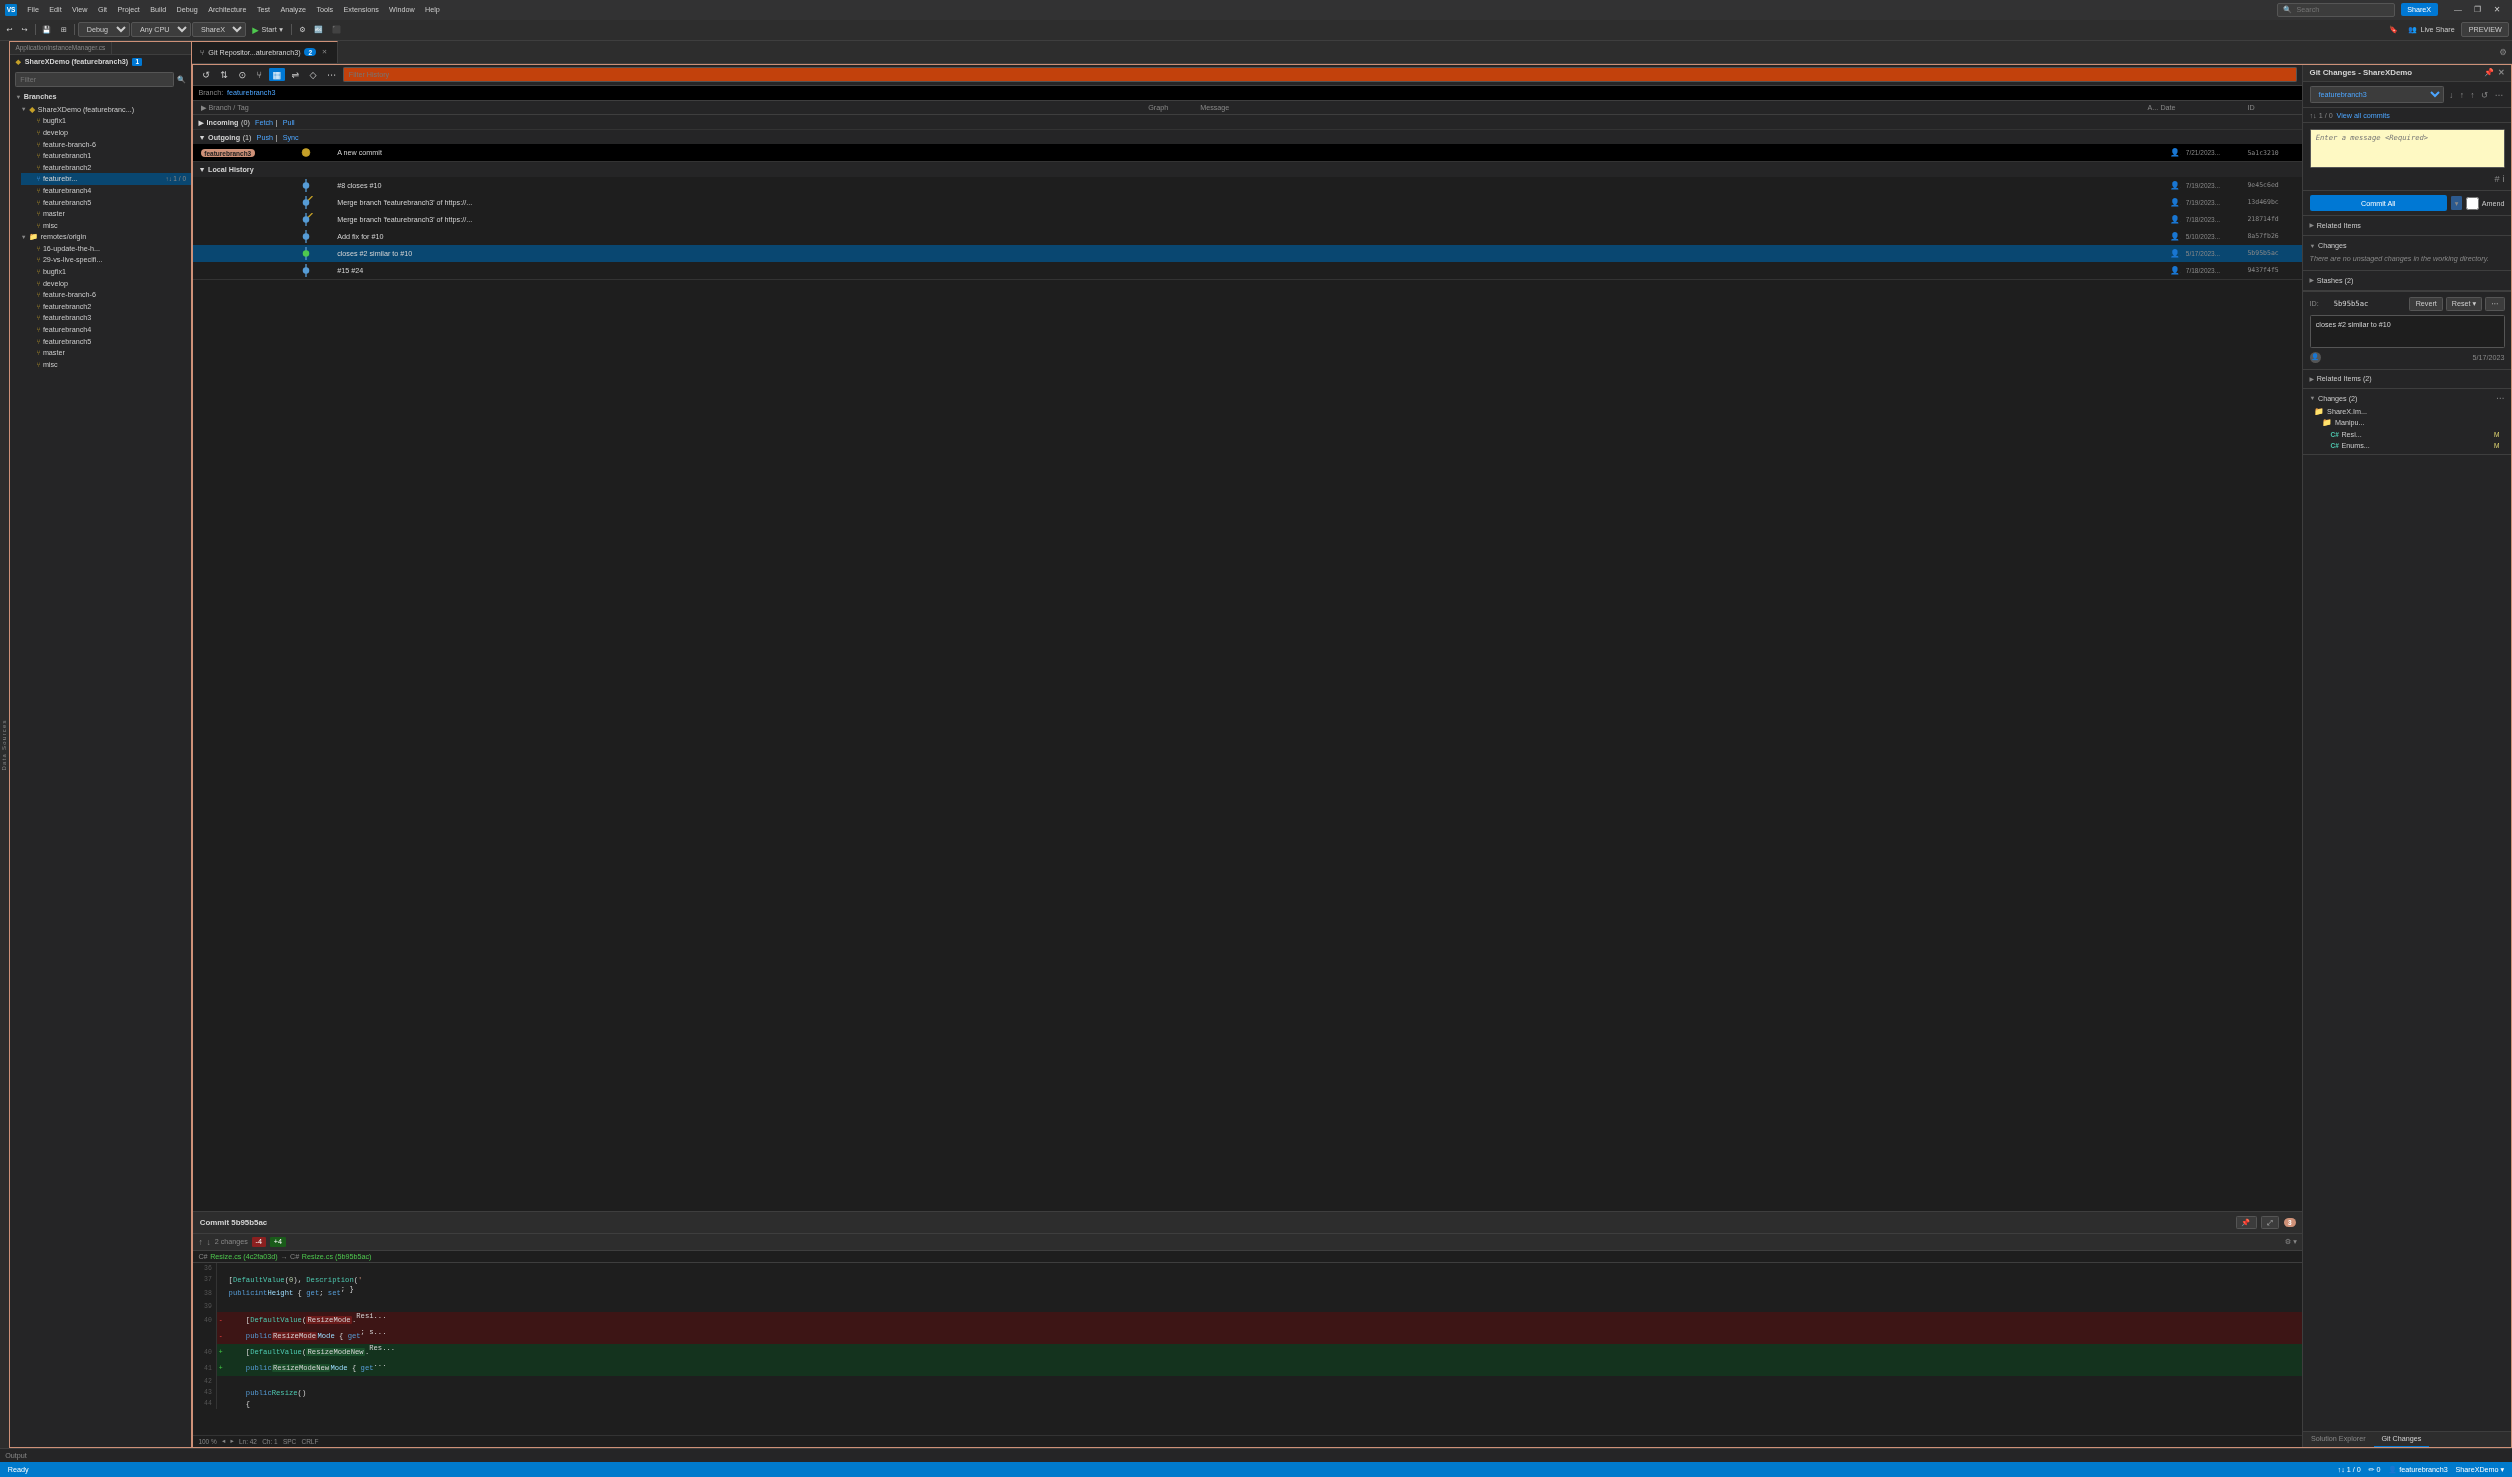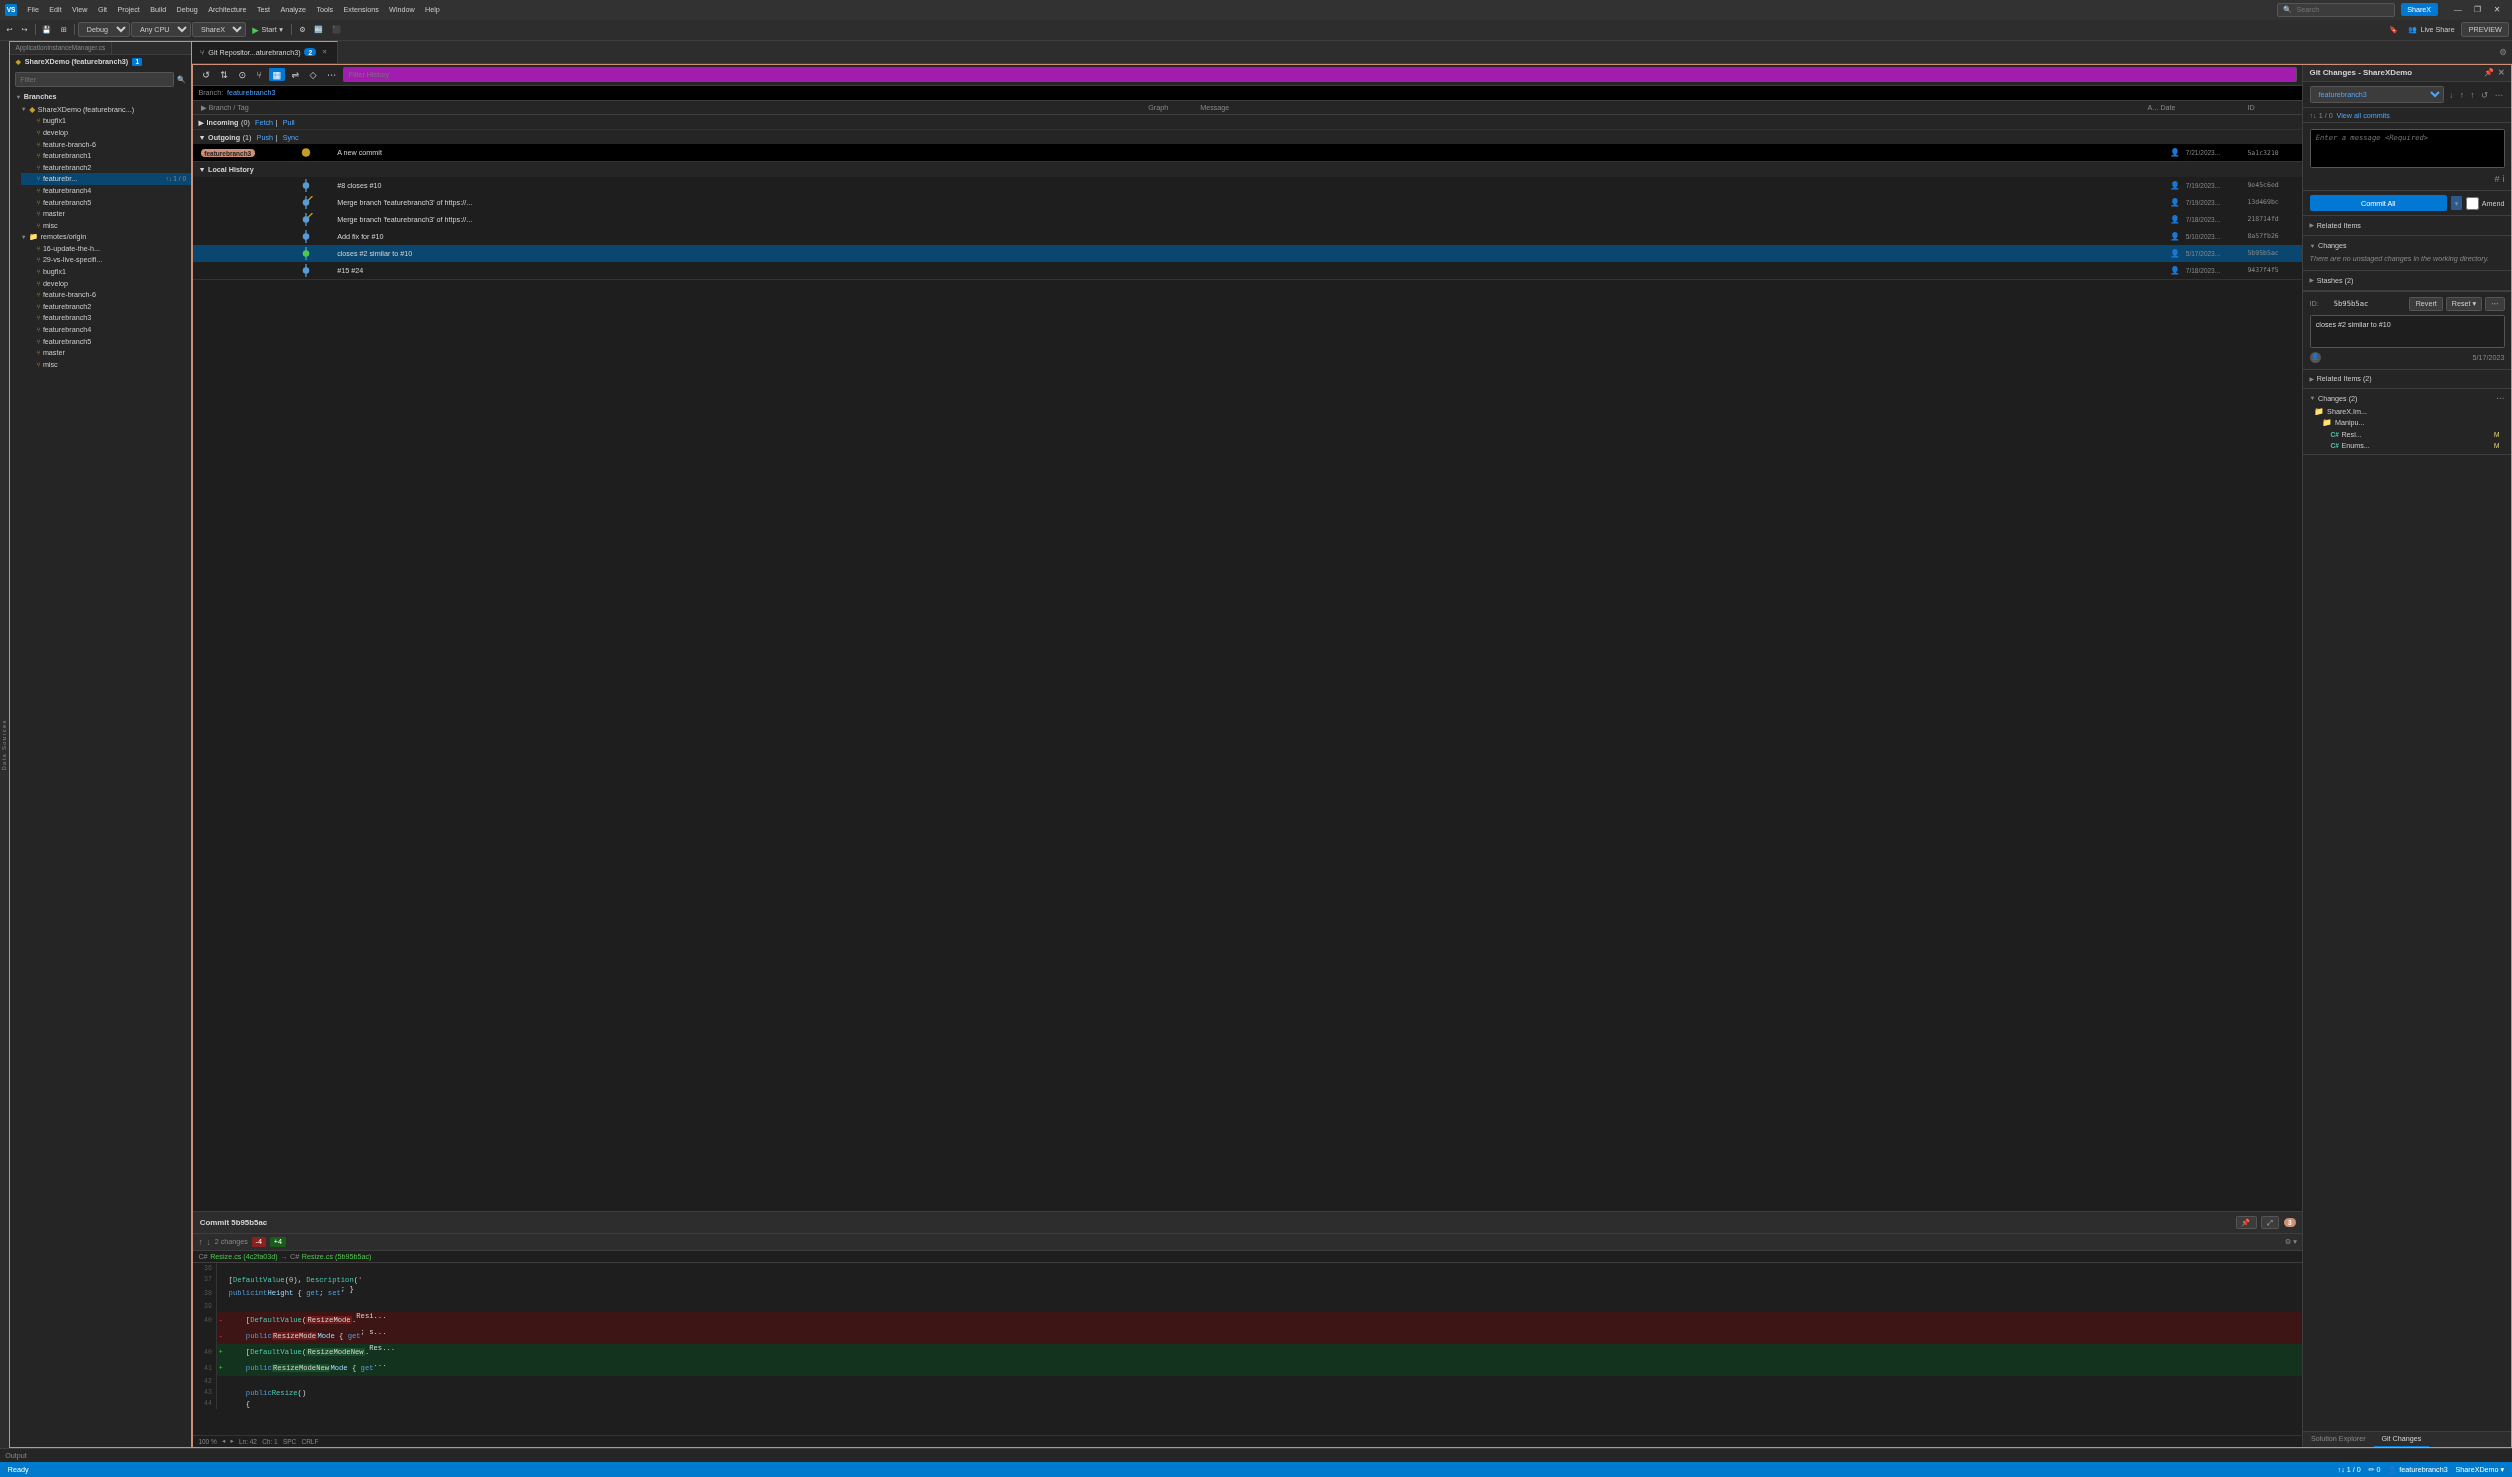--- a/index.html
+++ b/index.html
@@ -341,21 +341,21 @@
     .git-tool-btn {
       padding: 1.3px 3.9px;
       color: #ccc;
       cursor: pointer;
       font-size: 9.2px;
       border-radius: 1.3px;
     }
     .git-tool-btn.active { background: #0078d4; color: white; }
     .git-filter-input {
       flex: 1;
-      background: #a21caf;
+      background: #c2410c;
       border: 0.7px solid #555;
       color: #ccc;
       padding: 2px 5.2px;
       font-size: 7.2px;
       border-radius: 1.3px;
       outline: none;
     }
     .num-badge {
       background: #0078d4;
       color: white;
@@ -615,21 +615,21 @@
       color: #888;
       border-bottom: 0.7px solid #3e3e3e;
     }
     .commits-count-link { color: #4da6ff; cursor: pointer; }
     .commit-message-area {
       padding: 5.2px 6.5px;
       border-bottom: 0.7px solid #3e3e3e;
     }
     .commit-message-input {
       width: 100%;
-      background: #000000;
+      background: #fef9c3;
       border: 0.7px solid #555;
       color: #888;
       padding: 3.9px 5.2px;
       font-size: 7.2px;
       border-radius: 1.3px;
       outline: none;
       resize: none;
       height: 39px;
       font-style: italic;
     }

